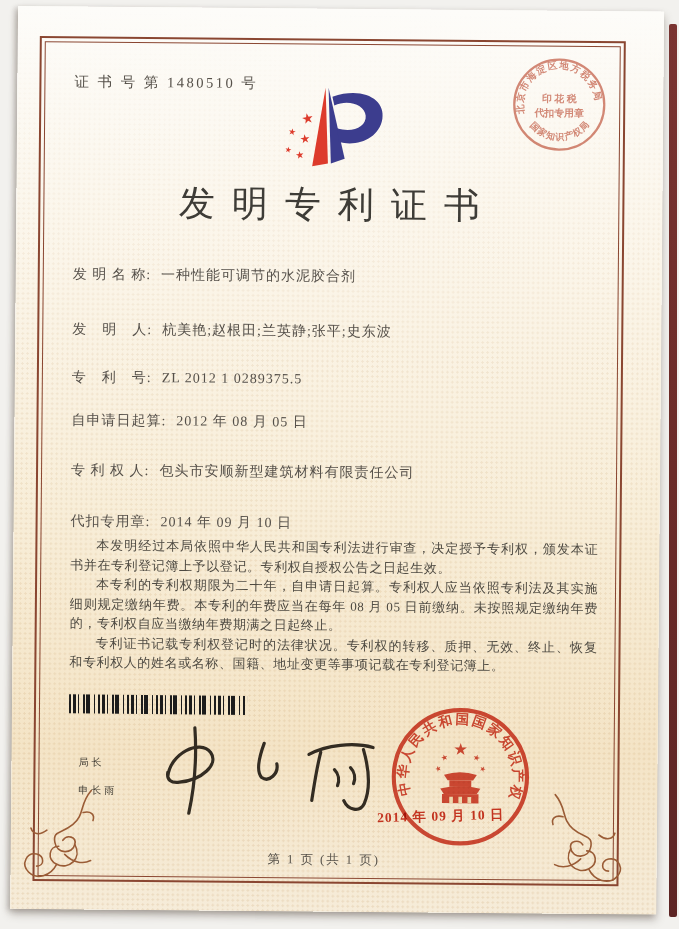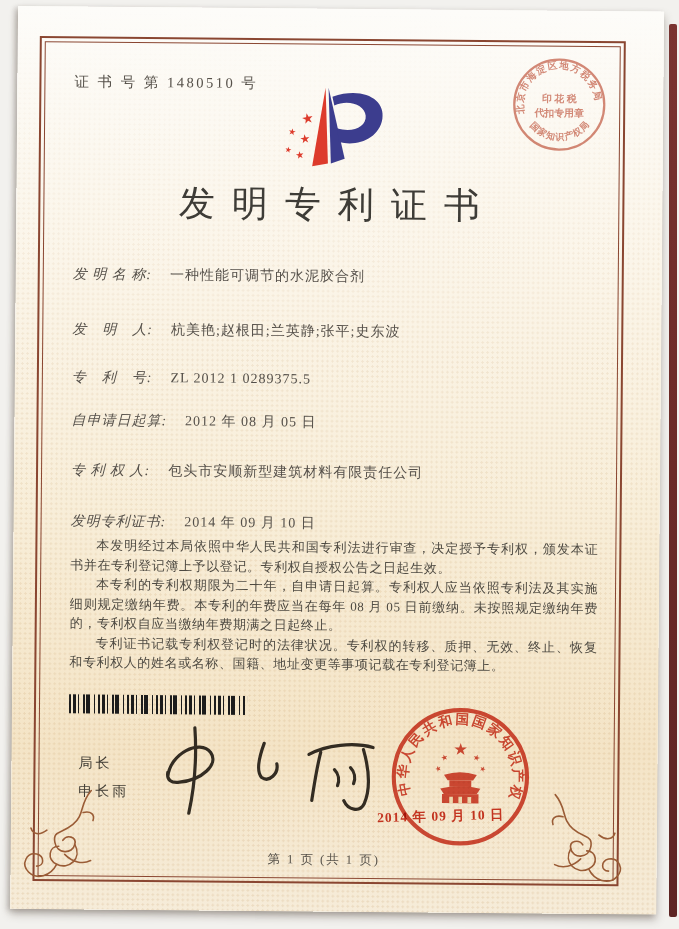--- a/index.html
+++ b/index.html
@@ -40,42 +40,42 @@
   .logo{position:absolute;left:262px;top:74px;width:118px;height:96px;}
   .title{
     position:absolute;left:22px;top:172px;width:582px;
     text-align:center;font-size:36px;font-weight:500;color:#3e3c37;
     letter-spacing:17px;padding-left:17px;box-sizing:border-box;
   }
   .field-row{
     position:absolute;left:57px;width:520px;
     font-size:14px;color:#55504a;letter-spacing:1px;white-space:nowrap;
   }
-  .field-row .label{margin-right:18px;font-style:italic;}
+  .field-row .label{margin-right:10px;}
   .f0{top:259px}.f1{top:314px}.f2{top:362px}.f3{top:405px}.f4{top:455px}.f5{top:506px}
   .body-text{
     position:absolute;left:57px;top:529px;width:528px;
     font-size:13px;line-height:19.5px;color:#4e4a42;
     text-align:justify;letter-spacing:.6px;
   }
   .body-text p{margin:0;text-indent:2em;}
   .barcode{
     position:absolute;left:57px;top:688px;width:178px;height:19px;
     background:
       repeating-linear-gradient(90deg,
         #1c1c1c 0 2px,transparent 2px 4px,
         #1c1c1c 4px 7px,transparent 7px 9px,
         #1c1c1c 9px 10px,transparent 10px 14px,
         #1c1c1c 14px 16px,transparent 16px 17px,
         #1c1c1c 17px 21px,transparent 21px 25px,
         #1c1c1c 25px 26px,transparent 26px 29px);
   }
   .signer{
     position:absolute;left:67px;top:742px;
-    font-size:14px;color:#3f3b33;letter-spacing:3px;line-height:28px;
+    font-size:10px;color:#3f3b33;letter-spacing:3px;line-height:28px;
     font-family:"Liberation Sans","DejaVu Sans",sans-serif;
   }
   .autograph{position:absolute;left:135px;top:712px;width:235px;height:100px;}
   .seal{position:absolute;left:376px;top:694px;width:146px;height:146px;opacity:.92;mix-blend-mode:multiply;}
   .seal-date{
     position:absolute;left:366px;top:797px;width:180px;
     font-size:13.5px;font-weight:bold;color:#cd3a28;letter-spacing:1px;
     transform:rotate(-2deg);mix-blend-mode:multiply;
   }
   .tax-stamp{position:absolute;left:488px;top:40px;width:108px;height:108px;opacity:.78;mix-blend-mode:multiply;}
@@ -125,21 +125,21 @@
     <div class="field-row f2">
       <span class="label">专　利　号:</span><span class="value">ZL 2012 1 0289375.5</span>
     </div>
     <div class="field-row f3">
       <span class="label">自申请日起算:</span><span class="value">2012 年 08 月 05 日</span>
     </div>
     <div class="field-row f4">
       <span class="label">专 利 权 人:</span><span class="value">包头市安顺新型建筑材料有限责任公司</span>
     </div>
     <div class="field-row f5">
-      <span class="label">发明专利证书:</span><span class="value">2014 年 09 月 10 日</span>
+      <span class="label">代扣专用章:</span><span class="value">2014 年 09 月 10 日</span>
     </div>
 
     <div class="body-text">
       <p>本发明经过本局依照中华人民共和国专利法进行审查，决定授予专利权，颁发本证书并在专利登记簿上予以登记。专利权自授权公告之日起生效。</p>
       <p>本专利的专利权期限为二十年，自申请日起算。专利权人应当依照专利法及其实施细则规定缴纳年费。本专利的年费应当在每年 08 月 05 日前缴纳。未按照规定缴纳年费的，专利权自应当缴纳年费期满之日起终止。</p>
       <p>专利证书记载专利权登记时的法律状况。专利权的转移、质押、无效、终止、恢复和专利权人的姓名或名称、国籍、地址变更等事项记载在专利登记簿上。</p>
     </div>
 
     <div class="barcode"></div>
 

